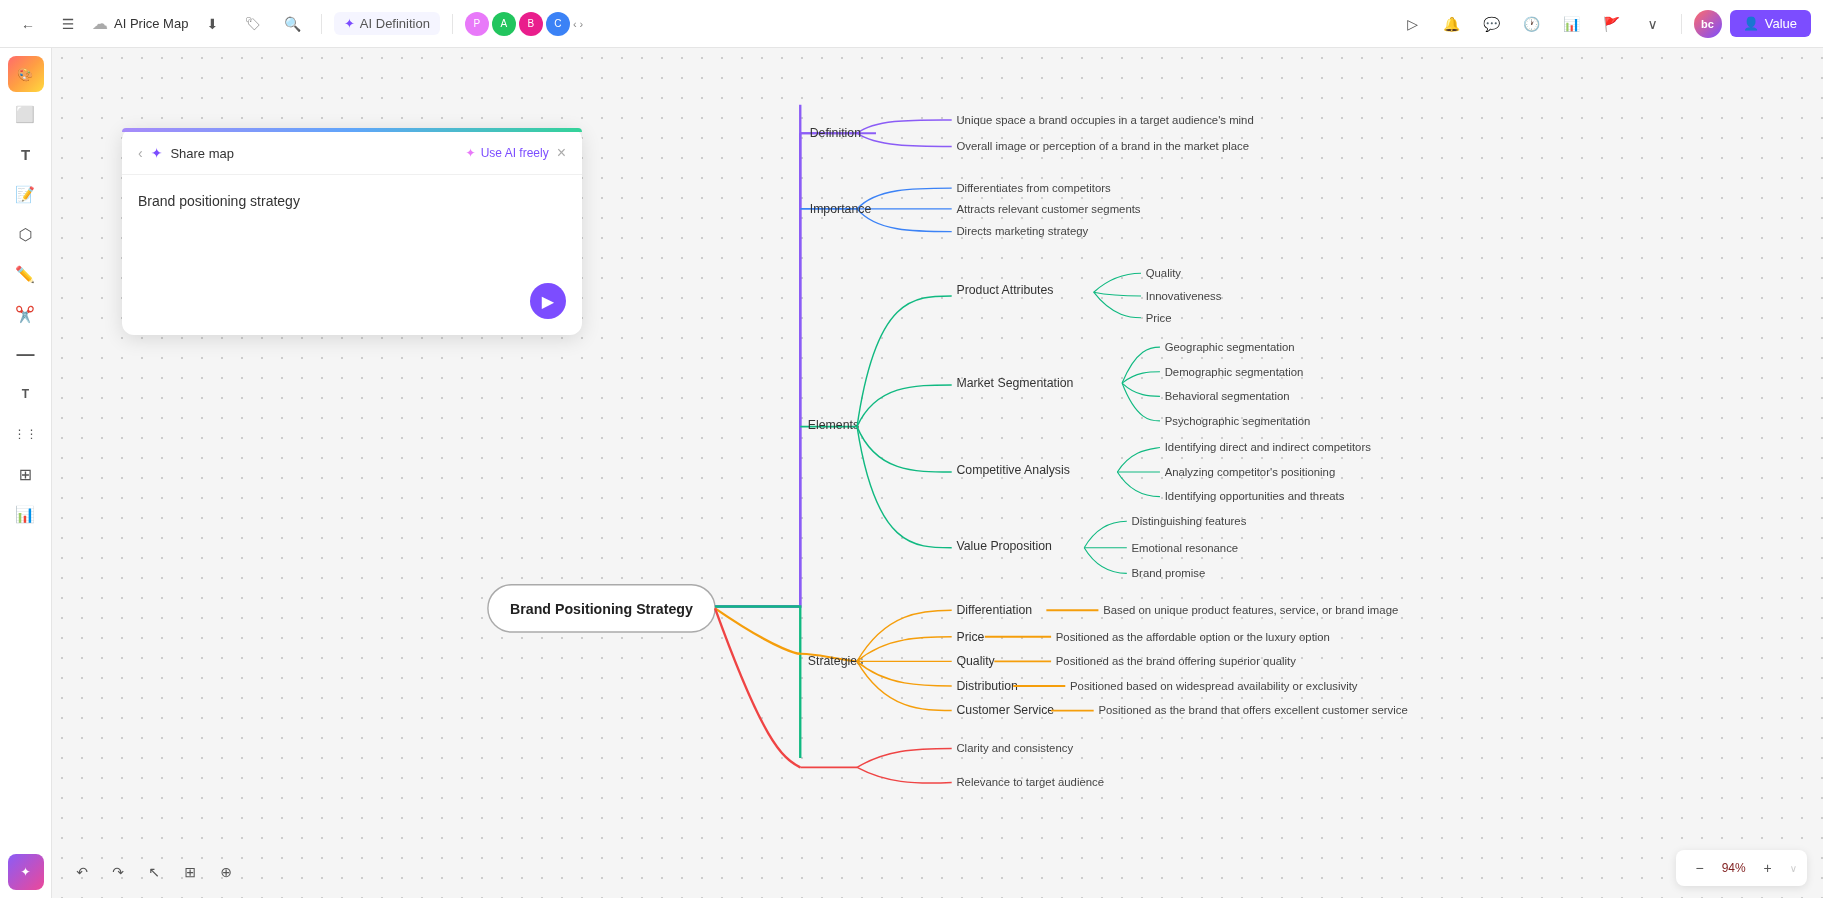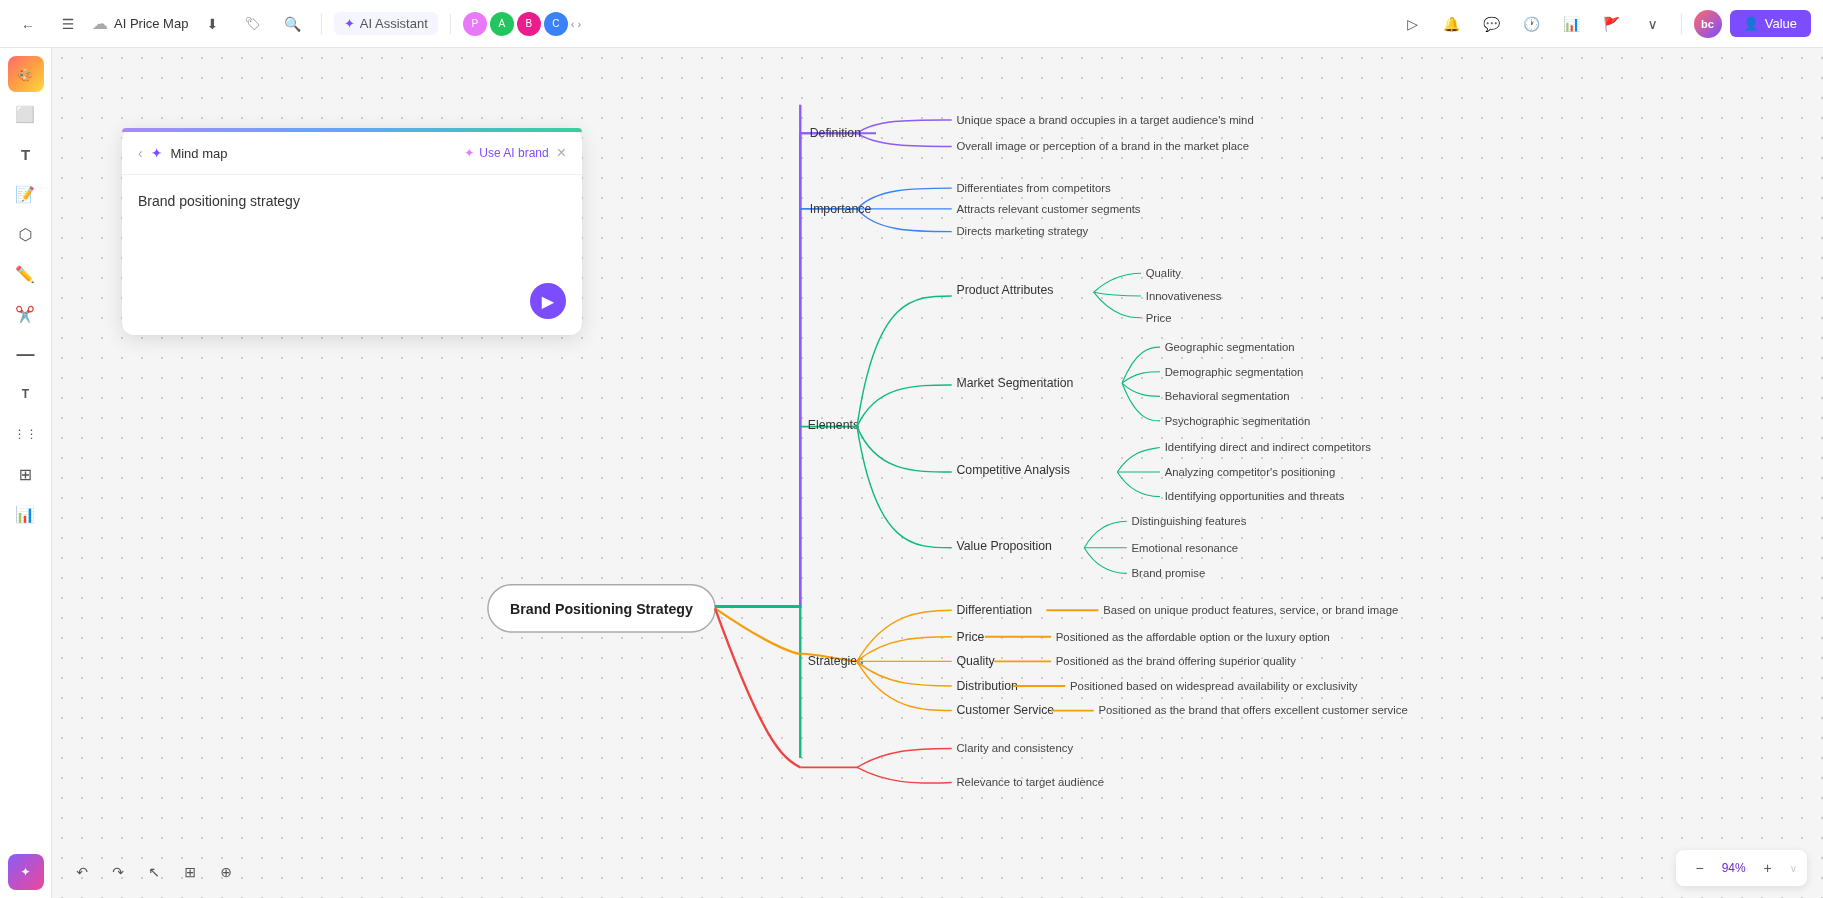--- a/index.html
+++ b/index.html
@@ -244,21 +244,21 @@
       position: absolute;
       bottom: 12px;
       left: 68px;
       display: flex;
       align-items: center;
       gap: 8px;
       z-index: 50;
     }
     .zoom-info {
       font-size: 12px;
-      color: #6d28d9;
+      color: #7f1d1d;
       font-weight: 500;
     }
     .bt-btn {
       width: 28px;
       height: 28px;
       display: flex;
       align-items: center;
       justify-content: center;
       border-radius: 5px;
       border: none;
@@ -295,21 +295,21 @@
     </button>
     <button class="tag-pill">
       <span>🏷</span>
     </button>
     <button class="toolbar-btn">
       <span>🔍</span>
     </button>
     <div class="separator"></div>
     <button class="ai-assistant-btn">
       <span style="color:#7c4dff;">✦</span>
-      <span>AI Assistant</span>
+      <span>AI Definition</span>
     </button>
     <div class="separator"></div>
 
     <div style="display:flex;align-items:center;gap:3px;">
       <div style="width:24px;height:24px;border-radius:50%;background:#e879f9;display:flex;align-items:center;justify-content:center;font-size:10px;color:white;">P</div>
       <div style="width:24px;height:24px;border-radius:50%;background:#22c55e;display:flex;align-items:center;justify-content:center;font-size:10px;color:white;">A</div>
       <div style="width:24px;height:24px;border-radius:50%;background:#e91e8c;display:flex;align-items:center;justify-content:center;font-size:10px;color:white;">B</div>
       <div style="width:24px;height:24px;border-radius:50%;background:#3b82f6;display:flex;align-items:center;justify-content:center;font-size:10px;color:white;">C</div>
       <span style="font-size:11px;color:#888;">‹</span>
       <span style="font-size:11px;color:#888;">›</span>
@@ -377,26 +377,26 @@
 </div>
 
 <div class="main-canvas">
 
   <div class="mind-map-panel">
     <div class="panel-gradient-bar"></div>
     <div class="panel-header">
       <div class="panel-header-left">
         <button style="background:none;border:none;cursor:pointer;font-size:14px;color:#aaa;">‹</button>
         <span style="color:#7c4dff;font-size:14px;">✦</span>
-        <span>Mind map</span>
+        <span>Share map</span>
       </div>
       <div class="panel-header-right">
         <button class="use-ai-btn">
           <span style="color:#e879f9;">✦</span>
-          <span>Use AI brand</span>
+          <span>Use AI freely</span>
         </button>
         <button style="background:none;border:none;cursor:pointer;font-size:16px;color:#aaa;">×</button>
       </div>
     </div>
     <div class="panel-body">
       <div class="panel-input-text">Brand positioning strategy</div>
       <button class="send-btn">
         <span>▶</span>
       </button>
     </div>

